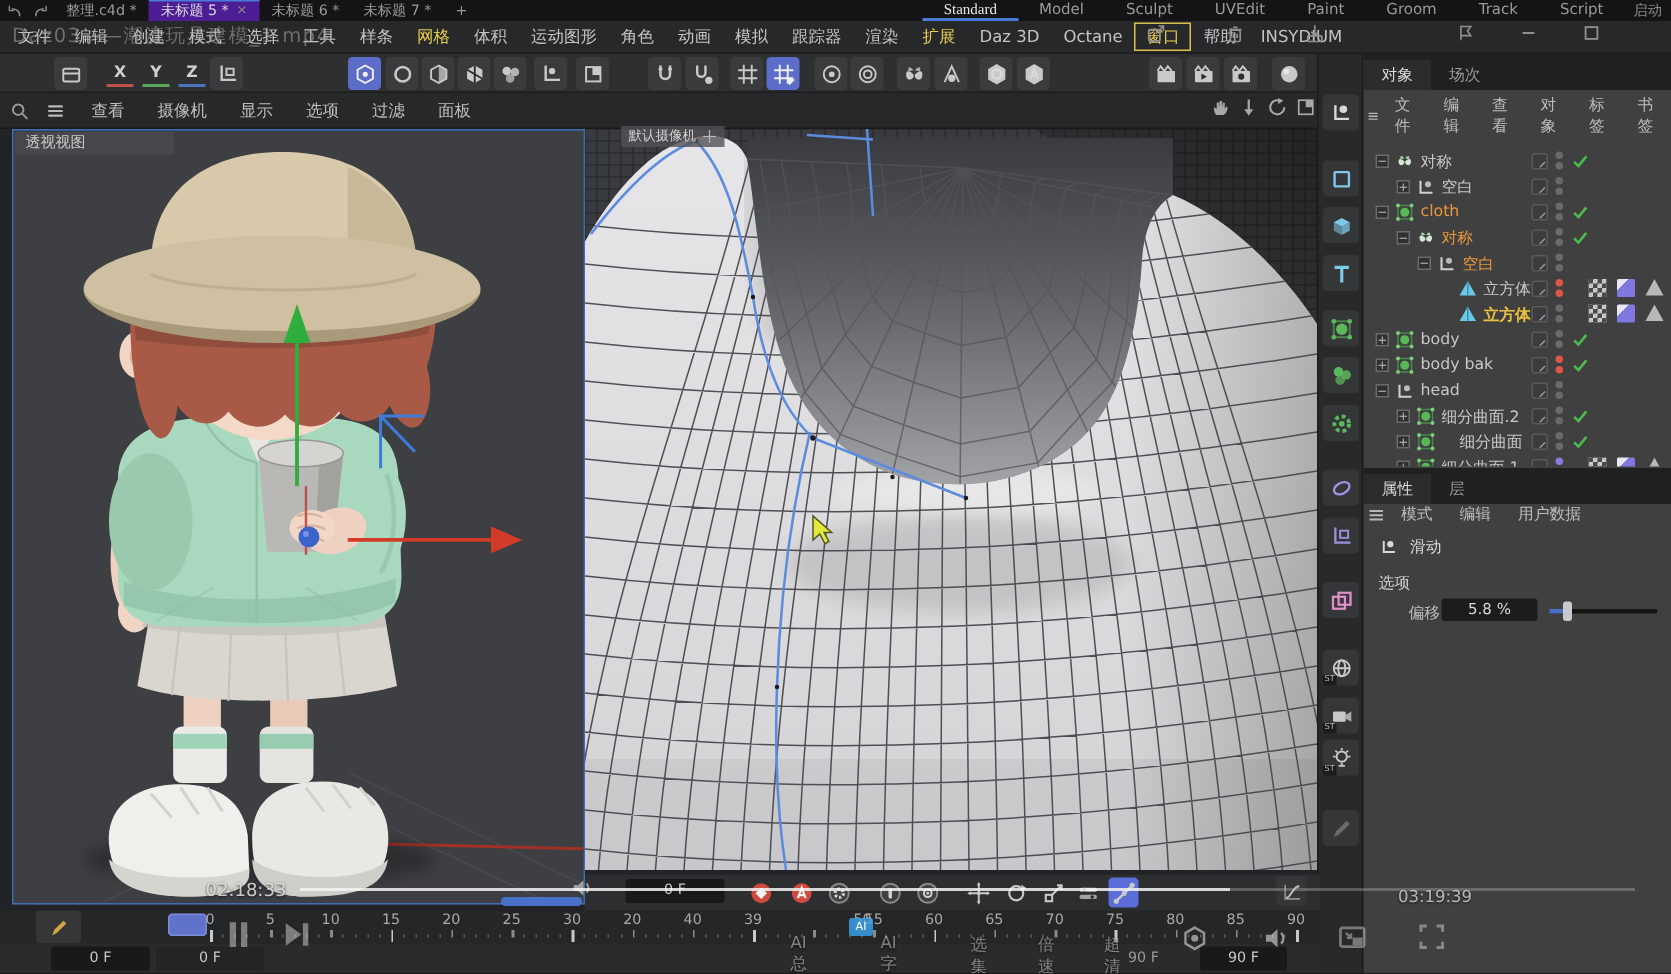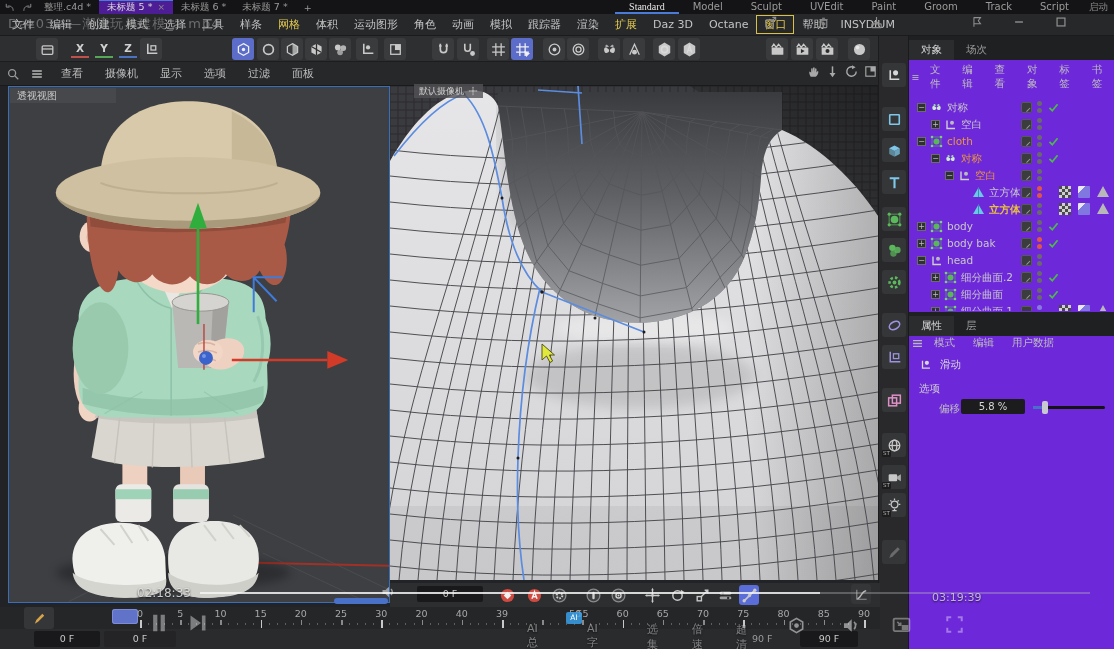--- a/index.html
+++ b/index.html
@@ -50,21 +50,21 @@
   #mainvp { left:390px; top:86px; width:488px; height:494px; background:#3a3b3e; }
   #mvp-label { left:414px; top:84px; height:14px; background:rgba(82,82,86,.8); color:#cfcfcf; font-size:9px; line-height:14px; padding:0 5px; z-index:5; display:flex; align-items:center; gap:4px; }
   #grid-badge { left:787px; top:557px; width:92px; height:16px; background:rgba(125,125,128,.55); border-radius:2px; color:#ececec; font-size:9px; text-align:center; line-height:16px; z-index:5; }
 
   
   #palette { left:878px; top:36px; width:30px; height:613px; background:#29292b; border-left:1px solid #1c1c1e; }
   .palbtn { position:absolute; left:3px; width:24px; height:24px; border-radius:3px; background:#353638; display:flex; align-items:center; justify-content:center; }
   .palbtn .badge { position:absolute; left:0px; bottom:0px; background:#1c1c1c; color:#b5b5b5; font-size:5.5px; padding:0 1px; border-radius:1px; line-height:7px; }
 
   
-  #rpanel { left:908px; top:36px; width:206px; height:613px; background:#6d28d9; border-left:1px solid #1a1a1c;padding-left:12px; }
+  #rpanel { left:908px; top:36px; width:206px; height:613px; background:#404040; border-left:1px solid #1a1a1c;padding-left:12px; }
   .ptabs { position:absolute; left:0; width:206px; height:24px; background:#1f2022; display:flex; align-items:flex-end; }
   .ptab { padding:3px 12px; font-size:10.5px; color:#9a9a9a; }
   .ptab.active { background:#2b2c2e; color:#dadada; }
   .pmenu { position:absolute; display:flex; align-items:center; gap:2px; font-size:10.5px; color:#bdbdbd; }
   .pmenu span { padding:0 8px; }
   .trow { position:absolute; left:0; width:206px; height:17px; }
   .trow .lbl { position:absolute; top:2px; font-size:10.5px; color:#c8c8c8; white-space:nowrap; }
   .trow .lbl.orange { color:#e8973c; }
   .trow .lbl.yellow { color:#e8c13d; font-weight:bold; }
   .expander { position:absolute; top:4px; width:9px; height:9px; background:#2f3032; border:1px solid #6c6c6c; color:#bdbdbd; font-size:8px; line-height:7px; text-align:center; }
@@ -1135,21 +1135,21 @@
         <div class="trow" style="top:204px">
           <span class="expander" style="left:22px">+</span>
           <span class="ticon" style="left:35px"><svg viewBox="0 0 13 13" width="13" height="13">
               <rect x="2" y="2" width="9" height="9" fill="none" stroke="#58b858" opacity=".6"></rect>
               <circle cx="6.5" cy="6.5" r="3" fill="#58b858"></circle>
               <circle cx="2" cy="2" r="1.3" fill="#7ad07a"></circle>
               <circle cx="11" cy="2" r="1.3" fill="#7ad07a"></circle>
               <circle cx="2" cy="11" r="1.3" fill="#7ad07a"></circle>
               <circle cx="11" cy="11" r="1.3" fill="#7ad07a"></circle>
             </svg></span>
-          <span class="lbl " style="left:52px">细分曲面</span>
+          <span class="lbl " style="left:64px">细分曲面</span>
           <span class="t-chip"></span>
           <span class="t-dots gray">
             <i></i>
             <i></i>
           </span>
           <span class="t-check">
             <svg class="ic" style="width:13px;height:13px;color:#4db84d">
               <use href="#sym-check" xlink:href="#sym-check"></use>
             </svg>
           </span>

